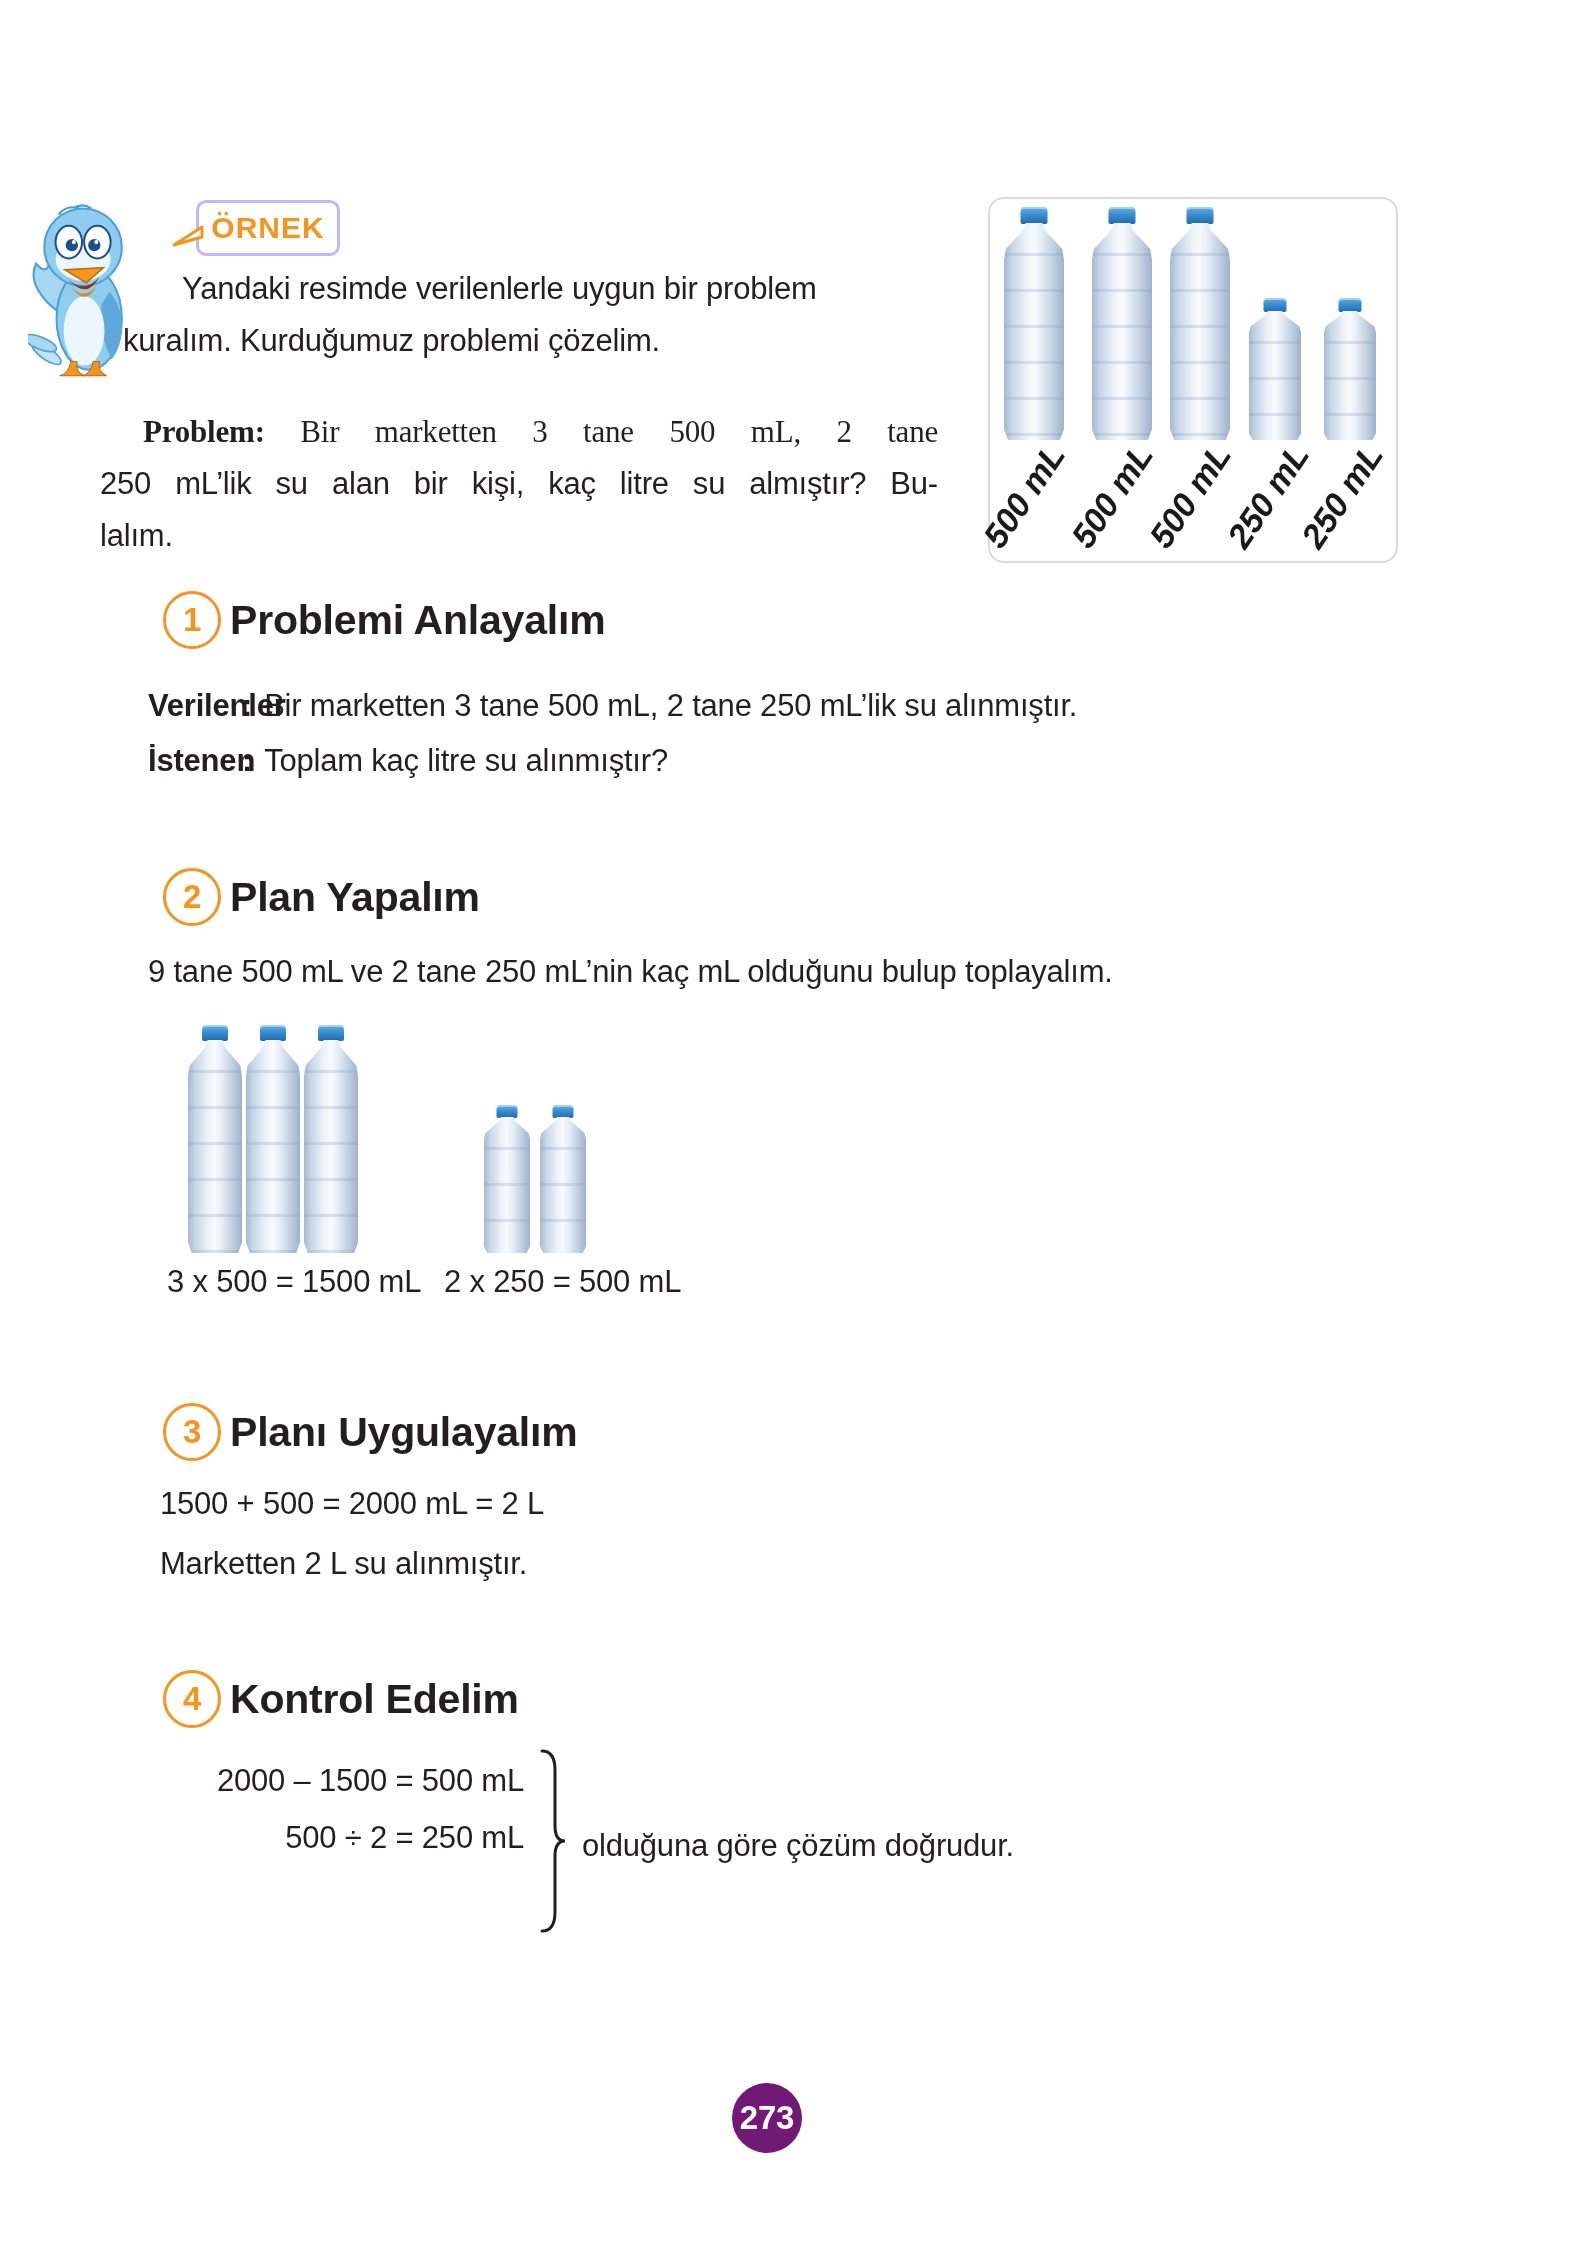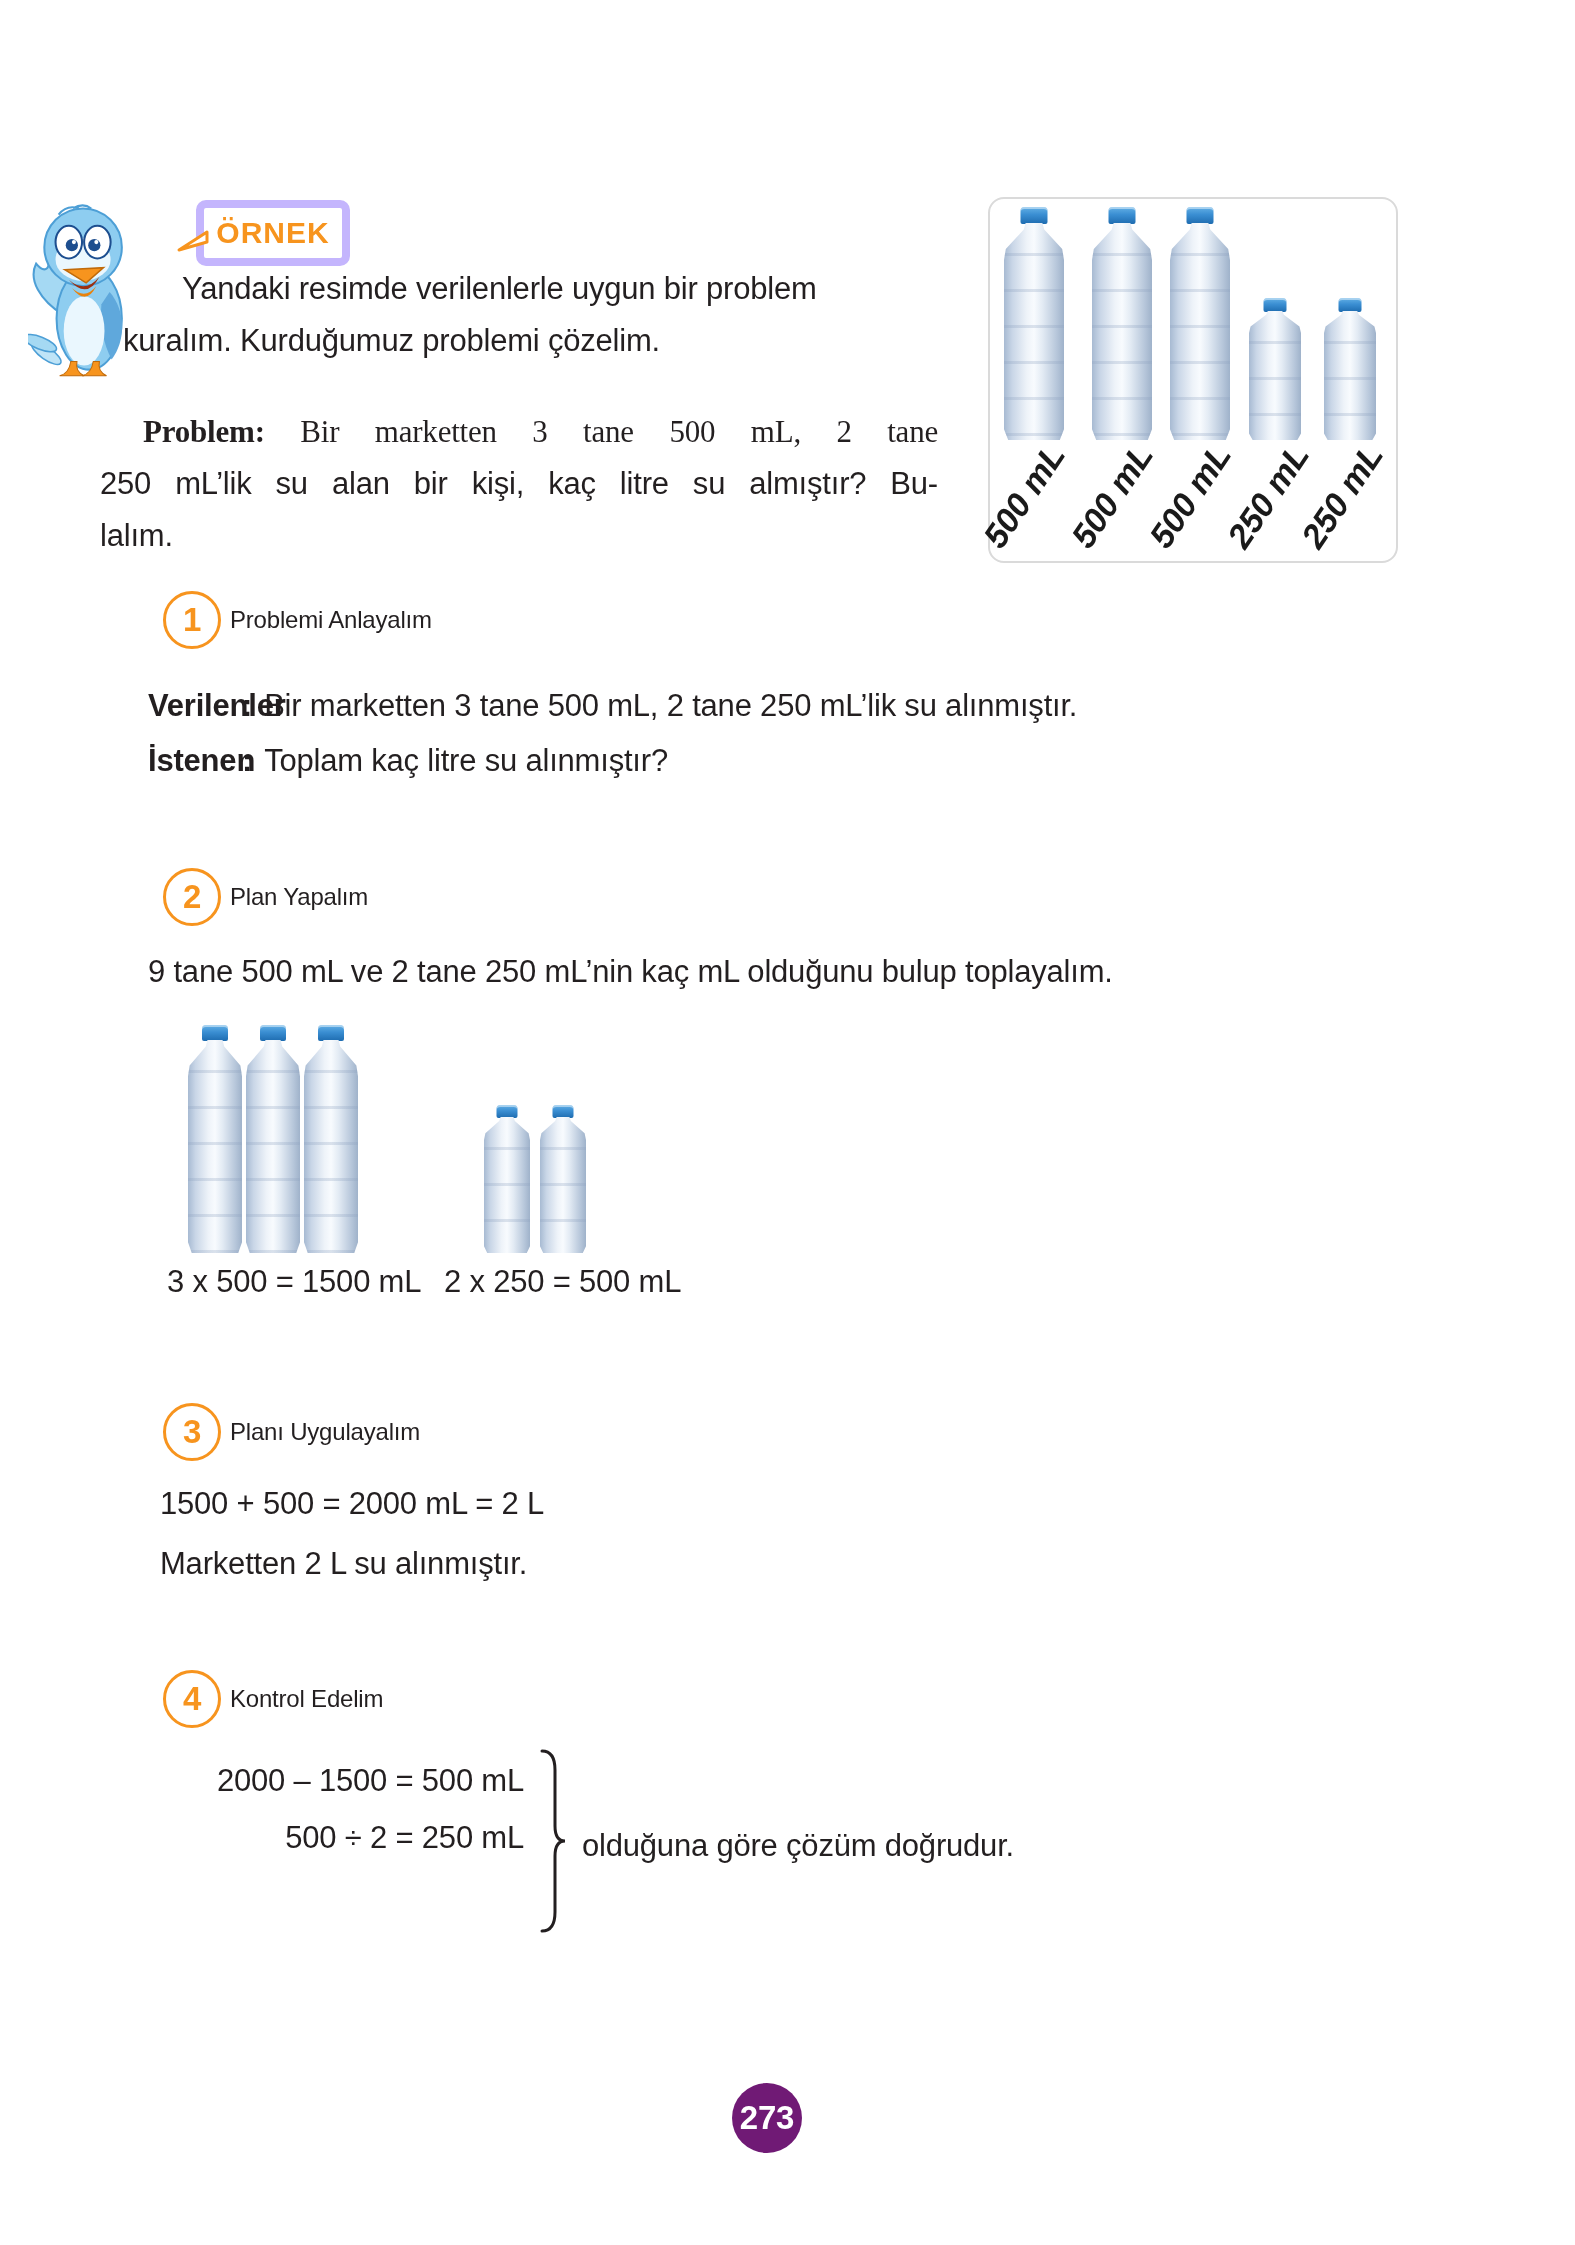--- a/index.html
+++ b/index.html
@@ -3,34 +3,34 @@
 <meta charset="utf-8">
 <style>
   html,body{margin:0;padding:0;background:#ffffff;}
   .page{position:relative;width:1575px;height:2245px;background:#ffffff;overflow:hidden;
         font-family:"Liberation Sans","DejaVu Sans",sans-serif;color:#231f20;letter-spacing:-0.2px;}
   .abs{position:absolute;}
   .body-text{font-size:31px;line-height:52px;}
   .bold{font-weight:bold;}
 
   
-  .bubble{position:absolute;left:196px;top:200px;width:138px;height:50px;border:8px solid #c4b5fd;
+  .bubble{position:absolute;left:196px;top:200px;width:138px;height:50px;border:3px solid #c4b5fd;
           border-radius:10px;background:#fff;display:flex;align-items:center;justify-content:center;}
   .bubble-label{color:#f7941e;font-weight:bold;font-size:30px;letter-spacing:1px;}
   .btail{position:absolute;left:-27px;top:22px;width:30px;height:22px;overflow:visible;}
 
   
   .pline{width:838px;font-size:31px;line-height:52px;}
   .stretch{text-align:justify;text-align-last:justify;}
 
   
   .badge{position:absolute;width:58px;height:58px;border:3.5px solid #f7941e;border-radius:50%;
          background:#fff;display:flex;align-items:center;justify-content:center;box-sizing:border-box;}
   .badge span{color:#f7941e;font-weight:bold;font-size:33px;}
-  .step-title{position:absolute;height:58px;display:flex;align-items:center;font-weight:normal;font-size:24px;}
+  .step-title{position:absolute;height:58px;display:flex;align-items:center;font-weight:bold;font-size:41px;}
 
   
   .kv{position:absolute;font-size:31px;white-space:nowrap;}
   .kv .lbl{display:inline-block;width:94px;font-weight:bold;}
   .kv .colon{font-weight:bold;margin-right:12px;}
 
   
   .panel{position:absolute;left:988px;top:197px;width:410px;height:366px;background:#fff;
          border:2px solid #dadada;border-radius:16px;box-sizing:border-box;}
 

